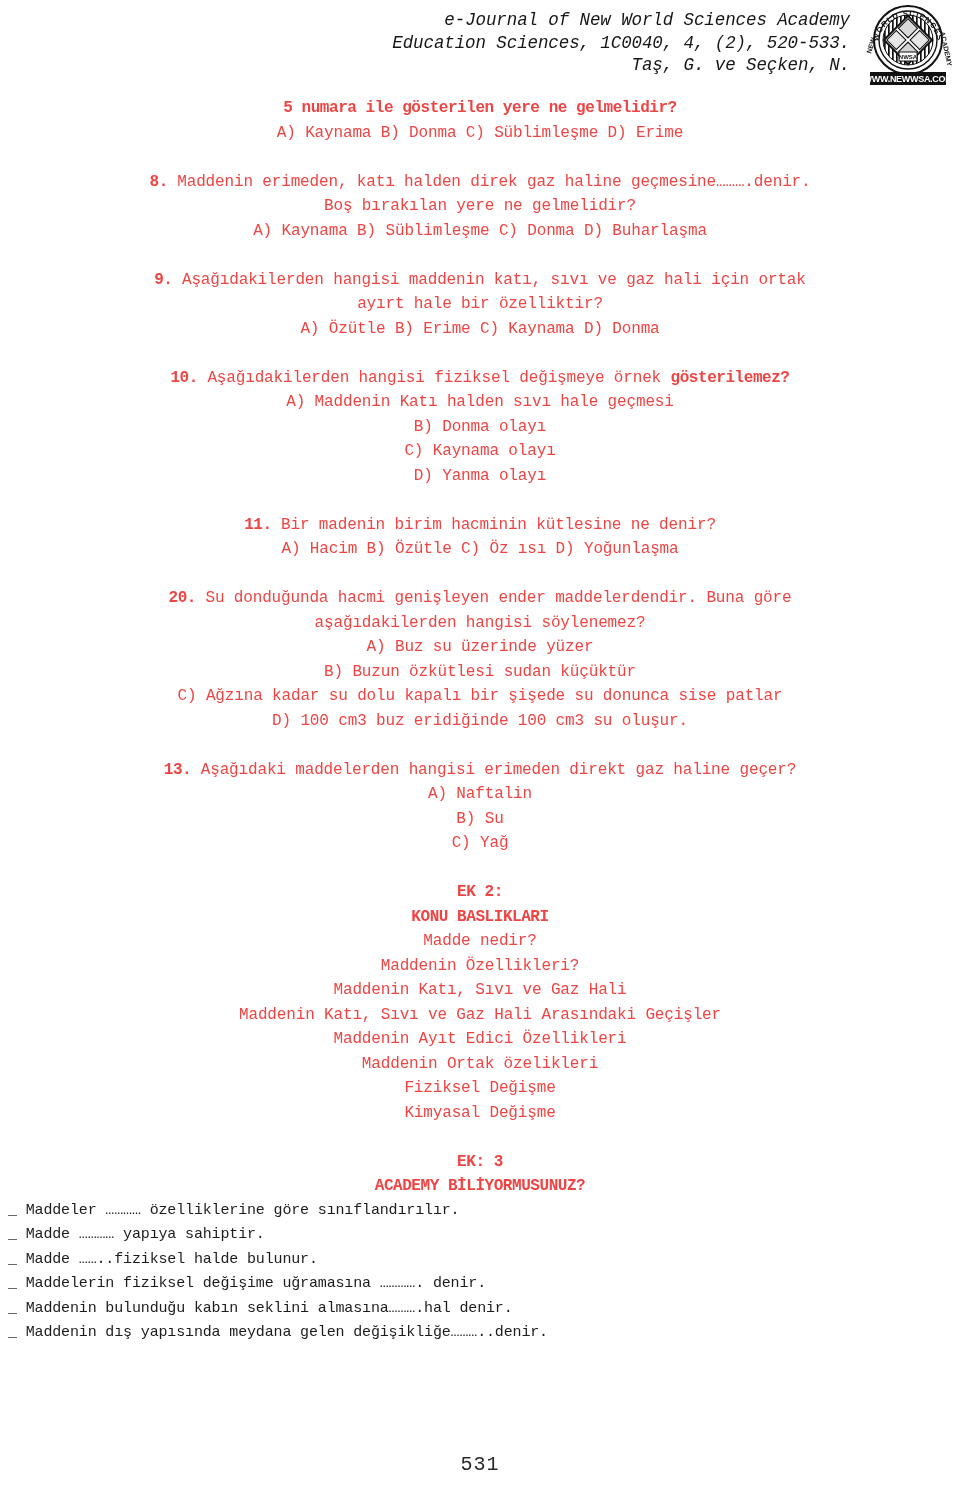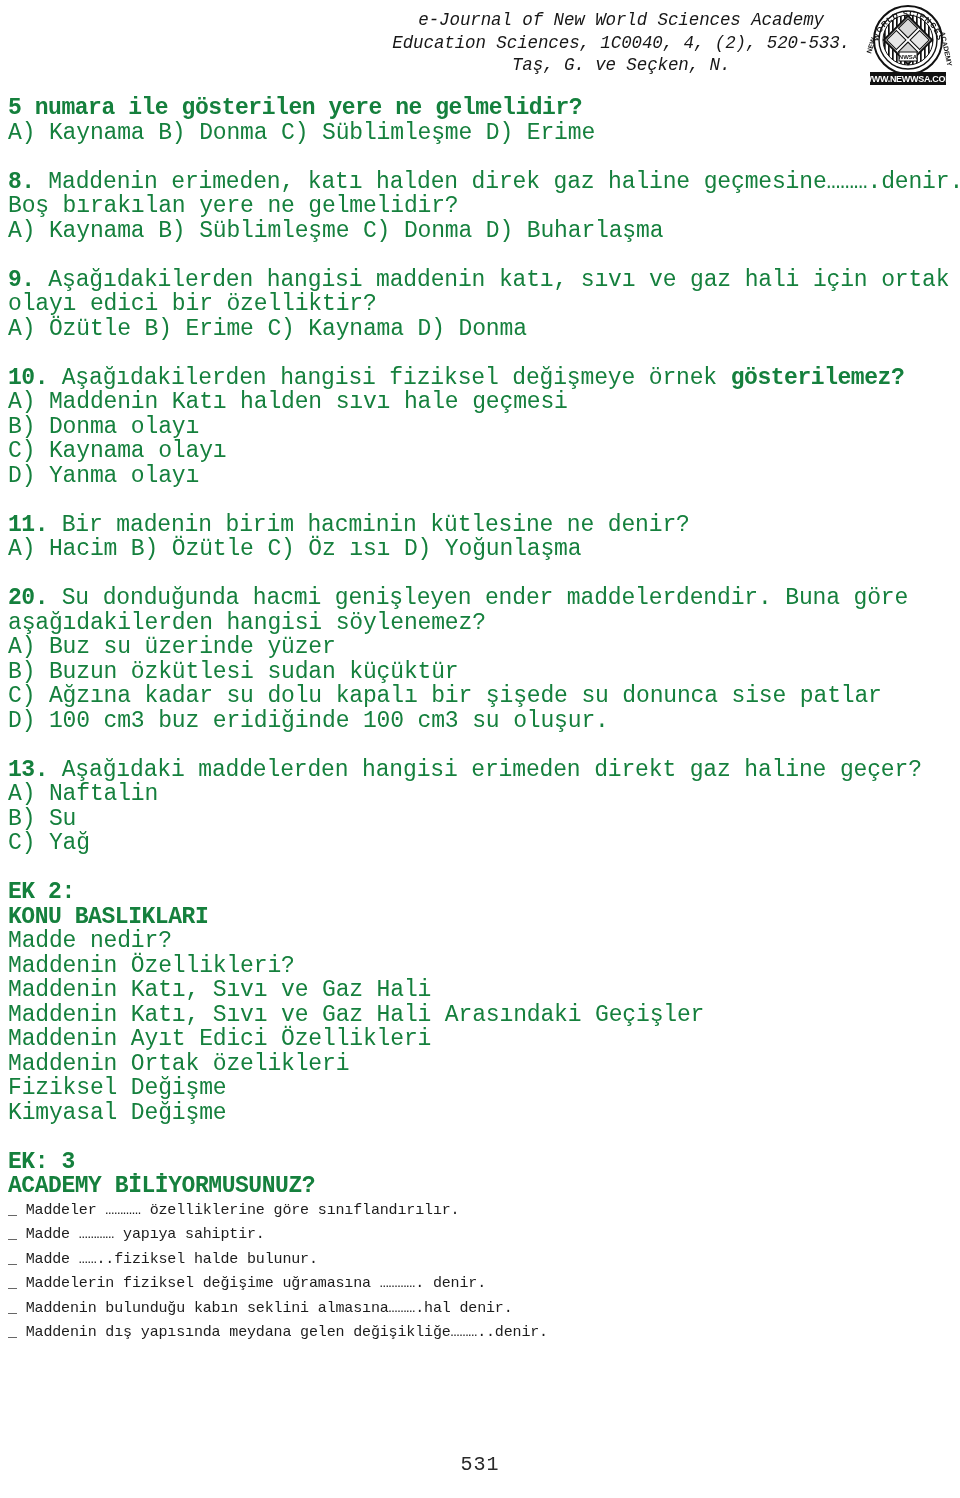--- a/index.html
+++ b/index.html
@@ -29,21 +29,21 @@
     position: absolute;
     top: 0;
     left: 0;
     width: 960px;
     height: 92px;
   }
   .header-text {
     position: absolute;
     top: 9px;
     right: 110px;
-    text-align: center;
+    text-align: right;
     font-style: italic;
     font-size: 17.5px;
     line-height: 22.5px;
     letter-spacing: -0.1px;
     color: #171717;
     white-space: nowrap;
   }
   .header-text .hline { display: block; }
 
   
@@ -57,25 +57,26 @@
   .logo svg { display: block; }
 
   
   .body-col {
     position: absolute;
     left: 8px;
     top: 96px;
     width: 944px;
   }
   .ln {
-    font-size: 23px;
+    font-size: 16px;
     line-height: 24.5px;
     letter-spacing: -0.15px;
     white-space: pre;
-    color: #15803d;
+    color: #ef4444;
+    text-align: center;
   }
   .ln.b  { font-weight: bold; letter-spacing: -0.45px; }
   .ln b  { font-weight: bold; letter-spacing: -0.45px; }
   .gap   { height: 24.5px; }
 
   
   .dashline {
     font-size: 15px;
     line-height: 24.5px;
     letter-spacing: -0.15px;
@@ -150,21 +151,21 @@
   <div class="body-col">
     <div id="lines-host">
         <div class="ln b">5 numara ile gösterilen yere ne gelmelidir?</div>
         <div class="ln">A) Kaynama B) Donma C) Süblimleşme D) Erime</div>
         <div class="gap"></div>
         <div class="ln"><b>8.</b> Maddenin erimeden, katı halden direk gaz haline geçmesine……….denir.</div>
         <div class="ln">Boş bırakılan yere ne gelmelidir?</div>
         <div class="ln">A) Kaynama B) Süblimleşme C) Donma D) Buharlaşma</div>
         <div class="gap"></div>
         <div class="ln"><b>9.</b> Aşağıdakilerden hangisi maddenin katı, sıvı ve gaz hali için ortak</div>
-        <div class="ln">olayı edici bir özelliktir?</div>
+        <div class="ln">ayırt hale bir özelliktir?</div>
         <div class="ln">A) Özütle B) Erime C) Kaynama D) Donma</div>
         <div class="gap"></div>
         <div class="ln"><b>10.</b> Aşağıdakilerden hangisi fiziksel değişmeye örnek <b>gösterilemez?</b></div>
         <div class="ln">A) Maddenin Katı halden sıvı hale geçmesi</div>
         <div class="ln">B) Donma olayı</div>
         <div class="ln">C) Kaynama olayı</div>
         <div class="ln">D) Yanma olayı</div>
         <div class="gap"></div>
         <div class="ln"><b>11.</b> Bir madenin birim hacminin kütlesine ne denir?</div>
         <div class="ln">A) Hacim B) Özütle C) Öz ısı D) Yoğunlaşma</div>

